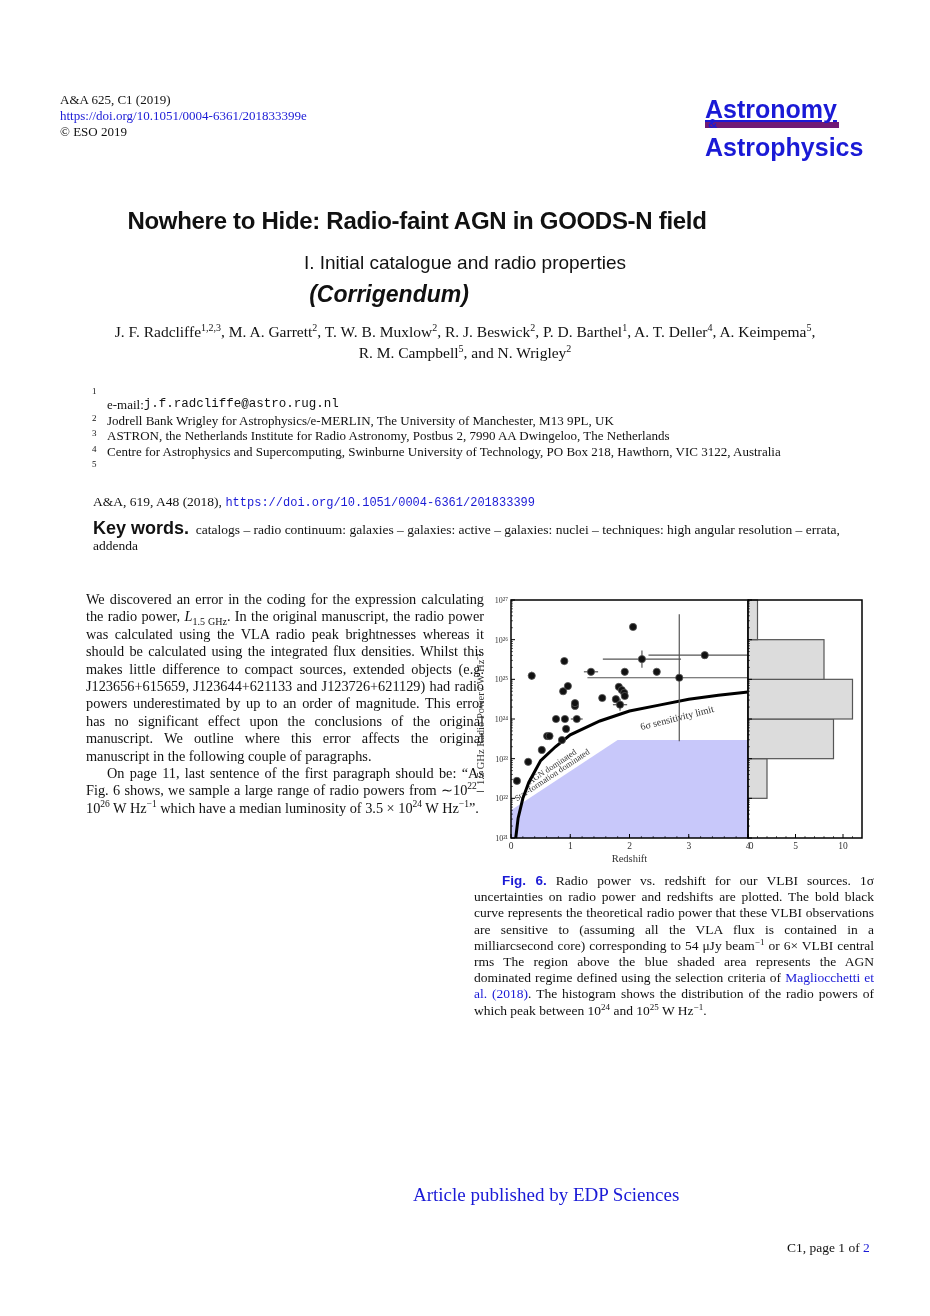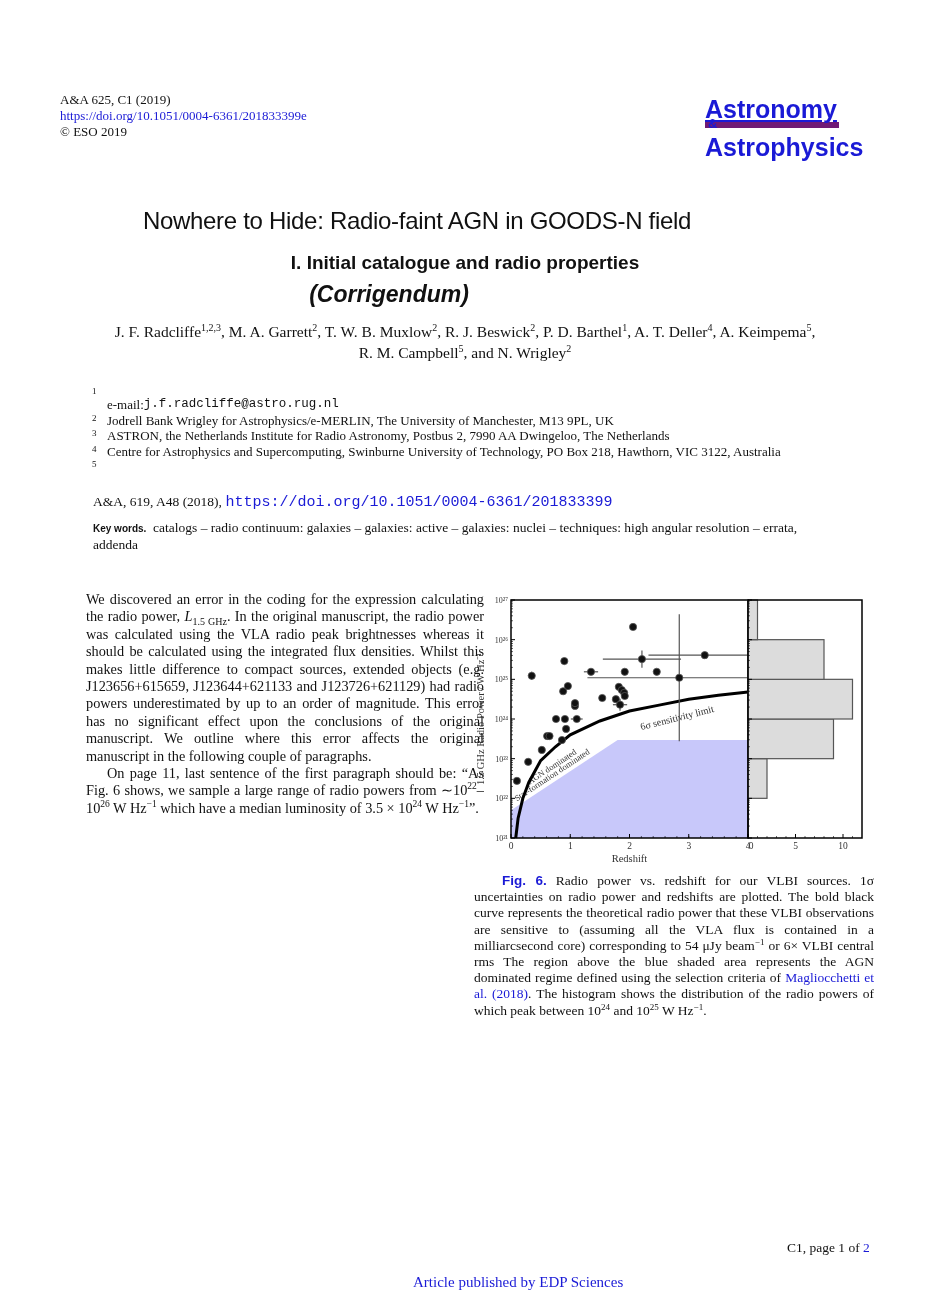--- a/index.html
+++ b/index.html
@@ -5,37 +5,37 @@
   html, body { margin:0; padding:0; background:#fff; }
   body { width:930px; height:1316px; position:relative; font-family:"Liberation Serif", serif; color:#111; overflow:hidden; }
   .abs { position:absolute; }
   .blue { color:#1a1ad6; }
   .mono { font-family:"Liberation Mono", "DejaVu Sans Mono", monospace; }
   #hdr-left { left:60px; top:92px; font-size:13px; line-height:16px; }
   #logo { left:705px; top:96px; font-family:"Liberation Sans", sans-serif; font-weight:bold; color:#1a1ad6; line-height:26px; }
   #logo .l1 { font-size:25px; border-bottom:6px solid #701a75; display:inline-block; padding-right:2px;text-decoration:underline; }
   #logo .amp { position:absolute; left:3px; top:21px; font-size:13px; line-height:13px; }
   #logo .l2 { font-size:25px; display:block; margin-top:6px; }
-  #title { left:0; width:834px; top:207px; text-align:center; font-family:"Liberation Sans", sans-serif; font-weight:normal; font-size:24px; letter-spacing:-0.3px; }
-  #subtitle { left:0; width:930px; top:252px; text-align:center; font-family:"Liberation Sans", sans-serif; font-weight:bold; font-size:19px; }
+  #title { left:0; width:834px; top:207px; text-align:center; font-family:"Liberation Sans", sans-serif; font-weight:bold; font-size:24px; letter-spacing:-0.3px; }
+  #subtitle { left:0; width:930px; top:252px; text-align:center; font-family:"Liberation Sans", sans-serif; font-weight:normal; font-size:19px; }
   #corr { left:0; width:778px; top:281px; text-align:center; font-family:"Liberation Sans", sans-serif; font-weight:bold; font-style:italic; font-size:23px; }
   #authors { left:40px; width:850px; top:321px; text-align:center; font-size:15.5px; line-height:21px; }
   #authors sup { font-size:10px;text-align:right; }
   #affil { left:92px; top:386px; font-size:13px; line-height:15.6px; }
   #affil .row { display:flex; }
   #affil .num { width:15px; font-size:9px; vertical-align:top; line-height:11px; }
   #ref { left:93px; top:494px; font-size:13.5px; }
   #kw { left:93px; top:520px; width:750px; font-size:13.5px; line-height:16px; }
-  #kw .kwl { font-family:"Liberation Sans", sans-serif; font-weight:bold; font-size:10px; }
+  #kw .kwl { font-family:"Liberation Sans", sans-serif; font-weight:bold; font-size:18px; }
   #body { left:59px; top:591px; width:398px; font-size:14.3px; line-height:17.4px; text-align:justify;margin-left:27px; }
   #body p { margin:0; }
   #body p.ind { text-indent:21px; }
   #caption { left:474px; top:873px; width:400px; font-size:13.5px; line-height:16.2px; text-align:justify; }
   #caption .figlbl { font-family:"Liberation Sans", sans-serif; font-weight:bold; color:#1a1ad6;padding-left:28px; }
-  #footer-c { left:413px; top:1274px; font-size:15px; }
+  #footer-c { left:413px; top:1184px; font-size:19px; }
   #footer-r { left:787px; top:1240px; font-size:13.5px; }
   #figure { left:470px; top:590px; }
   sub, sup { line-height:0; }
 </style>
 </head>
 <body>
 
 <div id="hdr-left" class="abs">
   <div>A&amp;A 625, C1 (2019)</div>
   <div class="blue">https://doi.org/10.1051/0004-6361/201833399e</div>
@@ -74,21 +74,21 @@
     <div class="row">
       <span class="num">4</span>
       <span>Centre for Astrophysics and Supercomputing, Swinburne University of Technology, PO Box 218, Hawthorn, VIC 3122, Australia</span>
     </div>
     <div class="row">
       <span class="num">5</span>
     </div>
   </div>
 
 <div id="ref" class="abs">
-  <span>A&amp;A, 619, A48 (2018), </span><span class="mono blue" style="font-size:15px">https://doi.org/10.1051/0004-6361/201833399</span>
+  <span>A&amp;A, 619, A48 (2018), </span><span class="mono blue" style="font-size:12px">https://doi.org/10.1051/0004-6361/201833399</span>
 </div>
 
 <div id="kw" class="abs">
   <span class="kwl">Key words.</span>&nbsp;&nbsp;<span>catalogs – radio continuum: galaxies – galaxies: active – galaxies: nuclei – techniques: high angular resolution – errata, addenda</span>
 </div>
 
 <div id="body" class="abs">
   <p><span>We discovered an error in the coding for the expression calculating the radio power, </span><i>L</i><sub style="font-size:10px">1.5 GHz</sub><span>. In the original manuscript, the radio power was calculated using the VLA radio peak brightnesses whereas it should be calculated using the integrated flux densities. Whilst this makes little difference to compact sources, extended objects (e.g. J123656+615659, J123644+621133 and J123726+621129) had radio powers underestimated by up to an order of magnitude. This error has no significant effect upon the conclusions of the original manuscript. We outline where this error affects the original manuscript in the following couple of paragraphs.</span></p>
   <p class="ind"><span>On page 11, last sentence of the first paragraph should be: “As Fig. 6 shows, we sample a large range of radio powers from ∼10</span><sup style="font-size:9.5px">22</sup><span>–10</span><sup style="font-size:9.5px">26</sup><span> W Hz</span><sup style="font-size:9.5px">−1</sup><span> which have a median luminosity of 3.5 × 10</span><sup style="font-size:9.5px">24</sup><span> W Hz</span><sup style="font-size:9.5px">−1</sup><span>”.</span></p>
 </div>

